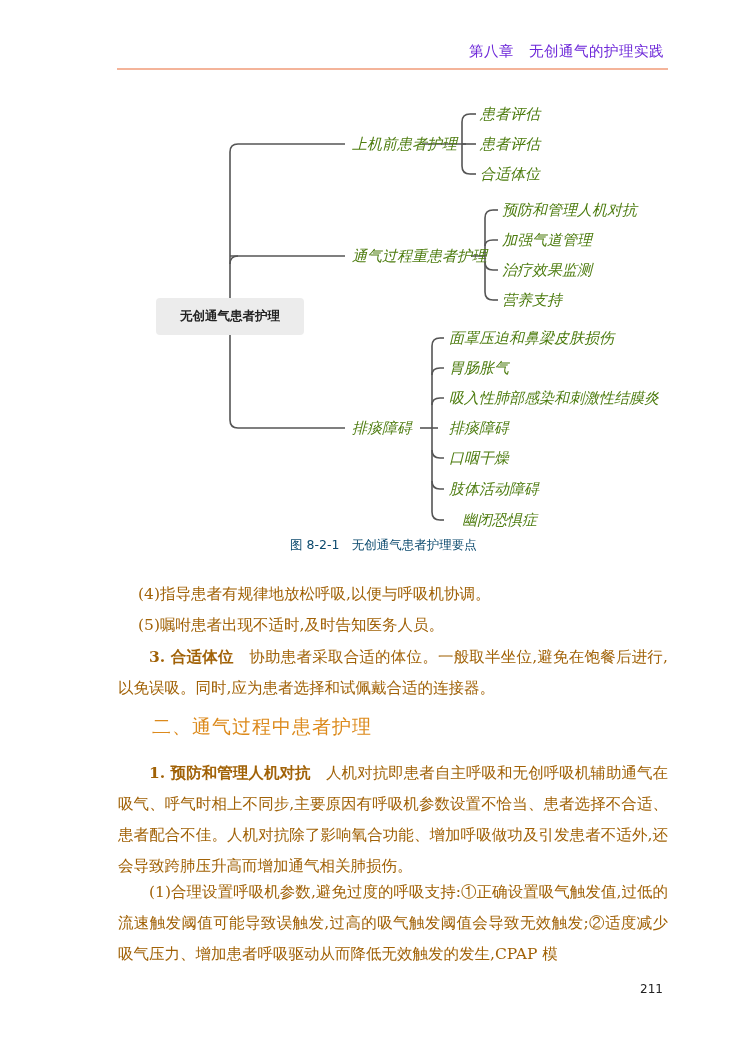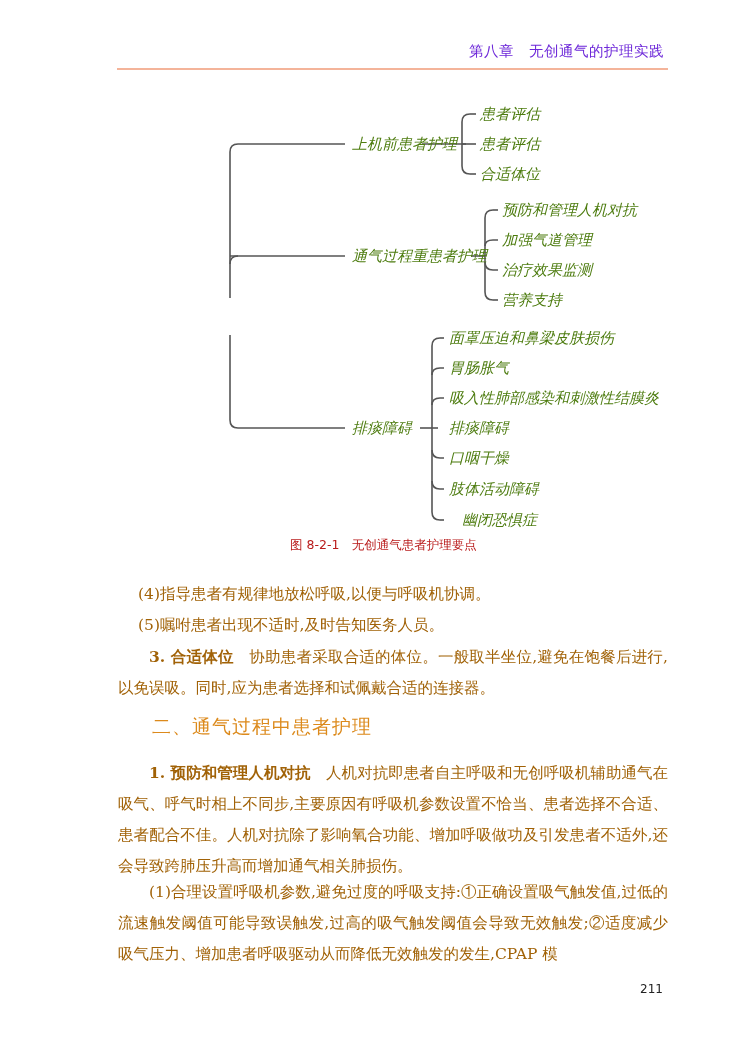--- a/index.html
+++ b/index.html
@@ -10,21 +10,21 @@
   .header-rule { position: absolute; left: 117px; top: 68px; width: 551px; height: 1.5px; background: #f4b49a; }
 
   .diagram { position: absolute; left: 0; top: 0; width: 730px; height: 560px; }
   .diagram svg { position: absolute; left: 0; top: 0; }
   .node { position: absolute; font-size: 15px; color: #4d7c0f; white-space: nowrap; line-height: 14px; font-style: italic; }
   .root-box { position: absolute; left: 156px; top: 298px; width: 148px; height: 37px; background: #ececec;
               border-radius: 4px; display: flex; align-items: center; justify-content: center;
               font-size: 12.5px; font-weight: bold; color: #222; }
 
   .caption { position: absolute; left: 290px; top: 537px; font-family: "DejaVu Sans", "Liberation Sans", sans-serif;
-             font-size: 12.5px; color: #b91c1c; white-space: pre; }
+             font-size: 12.5px; color: #0c4a6e; white-space: pre; }
 
   .para { position: absolute; left: 138px; width: 530px; font-size: 15.5px; line-height: 31px; color: #a16207;
           text-align: justify; }
   .indent { text-indent: 2em; }
   .bold { font-weight: bold; }
   .section-heading { position: absolute; left: 152px; top: 714px; font-family: "DejaVu Sans", "Liberation Sans", sans-serif;
                      font-size: 19px; color: #dc8a1c; letter-spacing: 1px; }
   .page-number { position: absolute; left: 640px; top: 982px; font-family: "DejaVu Sans", "Liberation Sans", sans-serif;
                  font-size: 12px; color: #222; }
 </style>
@@ -61,20 +61,21 @@
       <path d="M440 338 Q432 338 432 346 L432 512 Q432 520 440 520"></path>
       <line x1="440" y1="338" x2="444" y2="338"></line>
       <path d="M432 375 Q432 368 440 368 L444 368"></path>
       <path d="M432 405 Q432 398 440 398 L444 398"></path>
       <path d="M432 450 Q432 458 440 458 L444 458"></path>
       <path d="M432 481 Q432 489 440 489 L444 489"></path>
       <line x1="440" y1="520" x2="444" y2="520"></line>
     </g>
   </svg>
 
+  <div class="root-box">无创通气患者护理</div>
 
   <div class="node" style="left:352px; top:137px;">上机前患者护理</div>
   <div class="node" style="left:480px; top:107px;">患者评估</div>
   <div class="node" style="left:480px; top:137px;">患者评估</div>
   <div class="node" style="left:480px; top:167px;">合适体位</div>
 
   <div class="node" style="left:352px; top:249px;">通气过程重患者护理</div>
   <div class="node" style="left:502px; top:203px;">预防和管理人机对抗</div>
   <div class="node" style="left:502px; top:233px;">加强气道管理</div>
   <div class="node" style="left:502px; top:263px;">治疗效果监测</div>

